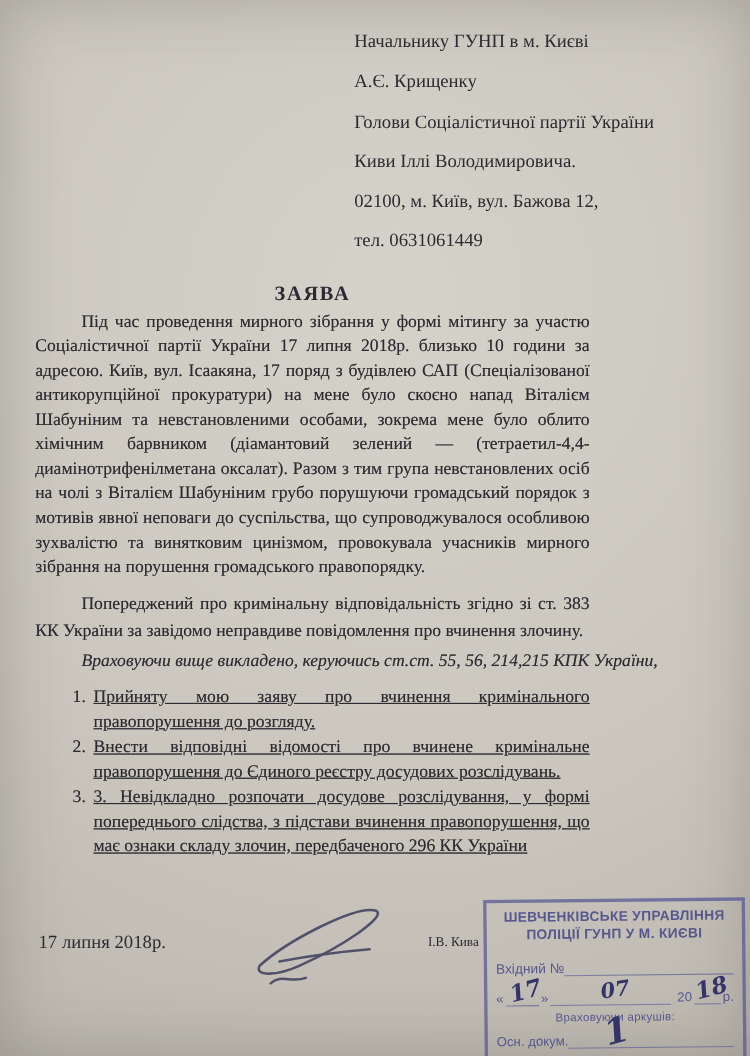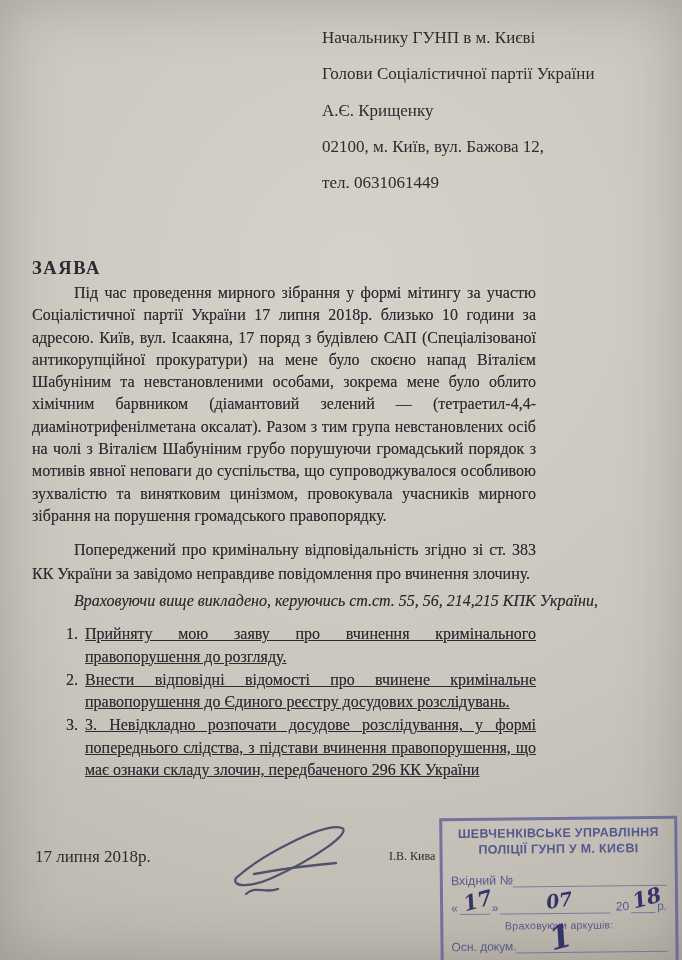--- a/index.html
+++ b/index.html
@@ -13,21 +13,21 @@
     background:radial-gradient(ellipse 130% 95% at 52% 28%, #d5d2c9 0%, #cac6bd 52%, #b5b1a8 100%);
     box-shadow:inset 0 0 60px rgba(60,56,50,0.25);
   }
   .content{position:absolute;left:0;top:0;width:560px;height:960px;color:#2b2b31;}
   .addr{
     position:absolute;left:322px;top:20px;width:330px;
     font-size:17px;line-height:36.3px;white-space:nowrap;
   }
   .title{
     position:absolute;left:32px;right:24px;top:258px;
-    text-align:left;font-weight:bold;font-size:18.5px;letter-spacing:1.6px;
+    text-align:center;font-weight:bold;font-size:18.5px;letter-spacing:1.6px;
   }
   .bodytext{
     position:absolute;left:32px;right:24px;top:282px;
     font-size:16px;line-height:22.3px;
     text-shadow:0 0 .5px rgba(43,43,49,.55);
   }
   .para{margin:0;text-align:justify;text-indent:42px;}
   .para2{margin-top:11px;line-height:24px;}
   .subblock{margin-left:42px;width:552px;margin-top:3px;line-height:24px;}
   .legal{margin:0;font-style:italic;text-align:justify;}
@@ -68,22 +68,23 @@
   .hand-one{font-size:32px;left:106px;top:98px;transform:rotate(-14deg);}
 </style>
 </head>
 <body>
 
 <div class="paper">
   <div class="content">
 
     <div class="addr">
       <div>Начальнику ГУНП в м. Києві</div>
+      <div>А.Є. Крищенку</div>
       <div>Голови Соціалістичної партії України</div>
-      <div>А.Є. Крищенку</div>
+      <div>Киви Іллі Володимировича.</div>
       <div>02100, м. Київ, вул. Бажова 12,</div>
       <div>тел. 0631061449</div>
     </div>
 
     <div class="title">ЗАЯВА</div>
 
     <div class="bodytext">
       <p class="para">Під час проведення мирного зібрання у формі мітингу за участю Соціалістичної партії України 17 липня 2018р. близько 10 години за адресою. Київ, вул. Ісаакяна, 17 поряд з будівлею САП (Спеціалізованої антикорупційної прокуратури) на мене було скоєно напад Віталієм Шабуніним та невстановленими особами, зокрема мене було облито хімічним барвником (діамантовий зелений — (тетраетил-4,4-диамінотрифенілметана оксалат). Разом з тим група невстановлених осіб на чолі з Віталієм Шабуніним грубо порушуючи громадський порядок з мотивів явної неповаги до суспільства, що супроводжувалося особливою зухвалістю та винятковим цинізмом, провокувала учасників мирного зібрання на порушення громадського правопорядку.</p>
       <p class="para para2">Попереджений про кримінальну відповідальність згідно зі ст. 383 КК України за завідомо неправдиве повідомлення про вчинення злочину.</p>
       <div class="subblock">

